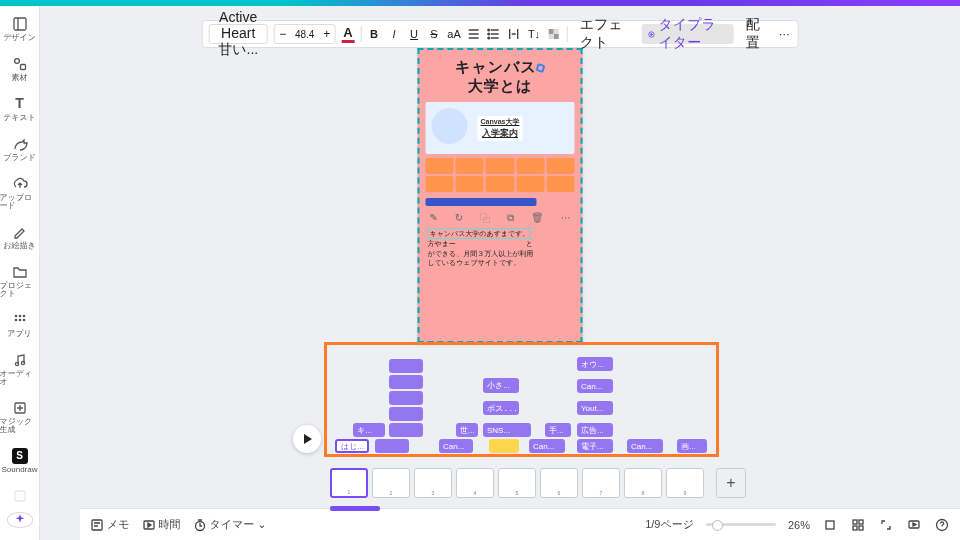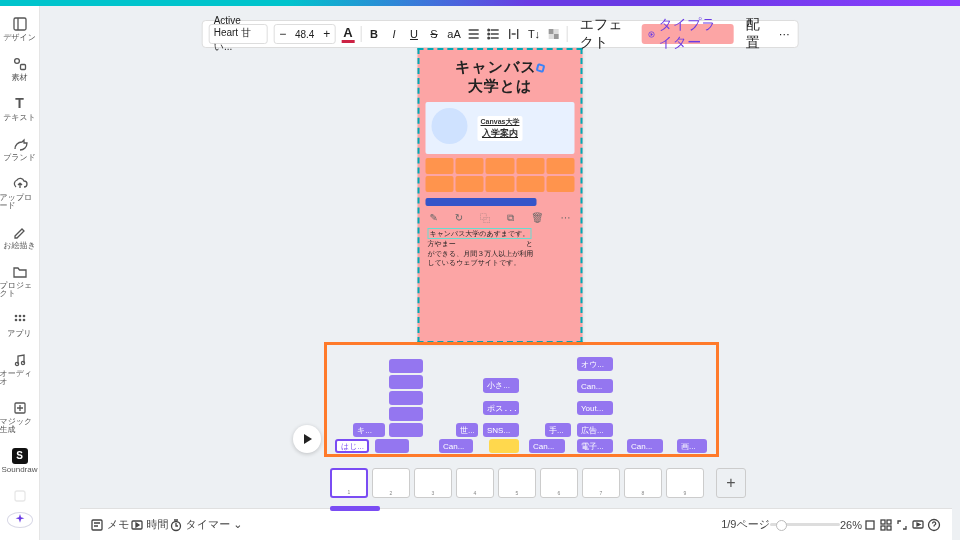--- a/index.html
+++ b/index.html
@@ -14,29 +14,29 @@
   .side-item { width: 40px; display: flex; flex-direction: column; align-items: center; gap: 2px; padding: 6px 0; cursor: pointer; font-size: 8px; color: #555; line-height: 1; }
   .side-item svg, .side-item .icn { width: 16px; height: 16px; display: block; }
   .side-item.dark .sq { width:16px; height:16px; background:#111; border-radius:3px; color:#fff; display:flex; align-items:center; justify-content:center; font-size:10px; font-weight:bold; }
   .side-item.dim { opacity:.35; }
   .side-ai { margin-top:auto; margin-bottom:45px; width:26px; height:26px; border-radius:50%; border:1px solid #d8d8e6; display:flex; align-items:center; justify-content:center; color:#5a32d6; font-size:14px; }
 
   .canvas-area { flex:1; background:#edf0f3; position:relative; display:flex; flex-direction:column; }
 
   
   .txttool { position:absolute; top:14px; left:50%; transform:translateX(-50%); height:28px; background:#fff; border:1px solid #ddd; border-radius:4px; display:flex; align-items:center; padding:0 6px; gap:6px; z-index:3; }
-  .tt-font { width:80px; border:1px solid #ddd; border-radius:3px; height:20px; font-size:10px; padding:0 4px; display:flex; align-items:center; }
+  .tt-font { width:80px; border:1px solid #ddd; border-radius:3px; height:20px; font-size:14px; padding:0 4px; display:flex; align-items:center;text-align:center; }
   .tt-size { display:flex; align-items:center; border:1px solid #ddd; border-radius:3px; height:20px; }
   .tt-size span { width:16px; text-align:center; font-size:12px; cursor:pointer; }
   .tt-size .val { width:28px; text-align:center; font-size:10px; }
   .tt-btn { width:20px; height:20px; display:flex; align-items:center; justify-content:center; font-size:11px; cursor:pointer; }
   .tt-color { width:18px; height:18px; border-bottom:3px solid #c24; display:flex; align-items:center; justify-content:center; font-weight:bold; font-size:13px; }
   .tt-sep { width:1px; height:16px; background:#ddd; }
   .tt-chip { height:20px; padding:0 6px; border-radius:3px; display:flex; align-items:center; font-size:14px; cursor:pointer; }
-  .tt-chip.purple { background:#fca5a5; color:#6a3be4; }
+  .tt-chip.purple { background:#e5e5e5; color:#6a3be4; }
 
   
   .page { position:absolute; top:42px; left:50%; transform:translateX(-50%); width:165px; height:295px; background:#fca5a5; border:2px dashed #00aab5; z-index:1; box-shadow:0 2px 4px rgba(0,0,0,.08); }
   .page h1 { font-size:15px; font-weight:700; text-align:center; margin-top:8px; letter-spacing:1px; }
   .page h1 .accent { display:inline-block; width:8px; height:8px; border:2px solid #3b82f6; border-radius:2px; transform:rotate(15deg); }
   .page .hero { margin:6px 6px 4px; height:52px; background:#e8f1ff; border-radius:2px; position:relative; display:flex; align-items:center; justify-content:center;text-decoration:underline; }
   .page .hero::before{content:""; position:absolute; left:6px; top:6px; width:36px; height:36px; background:#cfe2ff; border-radius:50%;}
   .page .hero-txt { font-size:7px; text-align:center; color:#333; font-weight:bold; background:#fff; padding:1px 3px; border-radius:2px; }
   .thumbrow { display:flex; gap:2px; margin:0 6px; }
   .thumbrow div{ flex:1; height:16px; background:#ff944d; border-radius:2px; }
@@ -59,21 +59,21 @@
   .playbtn::after{content:""; border-left:8px solid #222; border-top:5px solid transparent; border-bottom:5px solid transparent; margin-left:2px;}
 
   
   .thumbs { position:absolute; top:462px; left:290px; display:flex; gap:4px; z-index:2; }
   .thumbs .th { width:38px; height:30px; background:#fff; border:1px solid #ccc; border-radius:3px; position:relative; font-size:5px; display:flex; align-items:flex-end; justify-content:center; padding-bottom:1px; color:#888; overflow:hidden; }
   .thumbs .th.active { border:2px solid #7a4cf3; }
   .thumbs .add { width:30px; height:30px; border:1px solid #ccc; border-radius:3px; display:flex; align-items:center; justify-content:center; font-size:16px; color:#555; margin-left:8px; }
   .thumbs-progress { position:absolute; top:500px; left:290px; width:50px; height:5px; background:#7a4cf3; border-radius:2px; z-index:2; }
 
   
-  .bottom { position:absolute; bottom:0; left:40px; right:8px; height:32px; background:#fff; border-top:1px solid #e0e0e0; display:flex; align-items:center; padding:0 10px; font-size:11px; color:#444; }
+  .bottom { position:absolute; bottom:0; left:40px; right:0; height:32px; background:#fff; border-top:1px solid #e0e0e0; display:flex; align-items:center; padding:0 10px; gap:12px; font-size:11px; color:#444; }
   .bottom .item { display:flex; align-items:center; gap:3px; cursor:pointer; }
   .bottom .spacer { flex:1; }
   .bottom .slider { width:70px; height:3px; background:#ddd; border-radius:2px; position:relative; }
   .bottom .slider::after{content:""; position:absolute; left:6px; top:-3px; width:9px; height:9px; background:#fff; border:1px solid #bbb; border-radius:50%;}
   .bottom .ic { width:16px; height:16px; display:flex; align-items:center; justify-content:center; }
 
   svg { display:block; }
 </style>
 </head>
 <body>
@@ -274,21 +274,21 @@
           <div class="tl-chip sq" style="left: 44px; top: 90px; width: 34px;"></div>
           <div class="tl-chip" style="left: 22px; top: 74px; width: 32px;">キ...</div>
           <div class="tl-chip sq" style="left: 58px; top: 74px; width: 34px;"></div>
           <div class="tl-chip sq" style="left: 58px; top: 58px; width: 34px;"></div>
           <div class="tl-chip sq" style="left: 58px; top: 42px; width: 34px;"></div>
           <div class="tl-chip sq" style="left: 58px; top: 26px; width: 34px;"></div>
           <div class="tl-chip sq" style="left: 58px; top: 10px; width: 34px;"></div>
           <div class="tl-chip" style="left: 108px; top: 90px; width: 34px;">Can...</div>
           <div class="tl-chip" style="left: 125px; top: 74px; width: 22px;">世...</div>
           <div class="tl-chip yl" style="left: 158px; top: 90px; width: 30px;"></div>
-          <div class="tl-chip" style="left: 152px; top: 74px; width: 36px;">SNS...</div>
+          <div class="tl-chip" style="left: 152px; top: 74px; width: 48px;">SNS...</div>
           <div class="tl-chip" style="left: 152px; top: 52px; width: 36px; font-family: Liberation Mono, monospace;">ポス...</div>
           <div class="tl-chip" style="left: 152px; top: 30px; width: 36px;">Yout...</div>
           <div class="tl-chip" style="left: 152px; top: 8px; width: 36px; margin-top: 21px;">小さ...</div>
           <div class="tl-chip" style="left: 198px; top: 90px; width: 36px;">Can...</div>
           <div class="tl-chip" style="left: 214px; top: 74px; width: 26px;">手...</div>
           <div class="tl-chip" style="left: 246px; top: 90px; width: 36px;">電子...</div>
           <div class="tl-chip" style="left: 246px; top: 74px; width: 36px;">広告...</div>
           <div class="tl-chip" style="left: 246px; top: 52px; width: 36px;">Yout...</div>
           <div class="tl-chip" style="left: 246px; top: 30px; width: 36px;">Can...</div>
           <div class="tl-chip" style="left: 246px; top: 8px; width: 36px;">オウ...</div>

